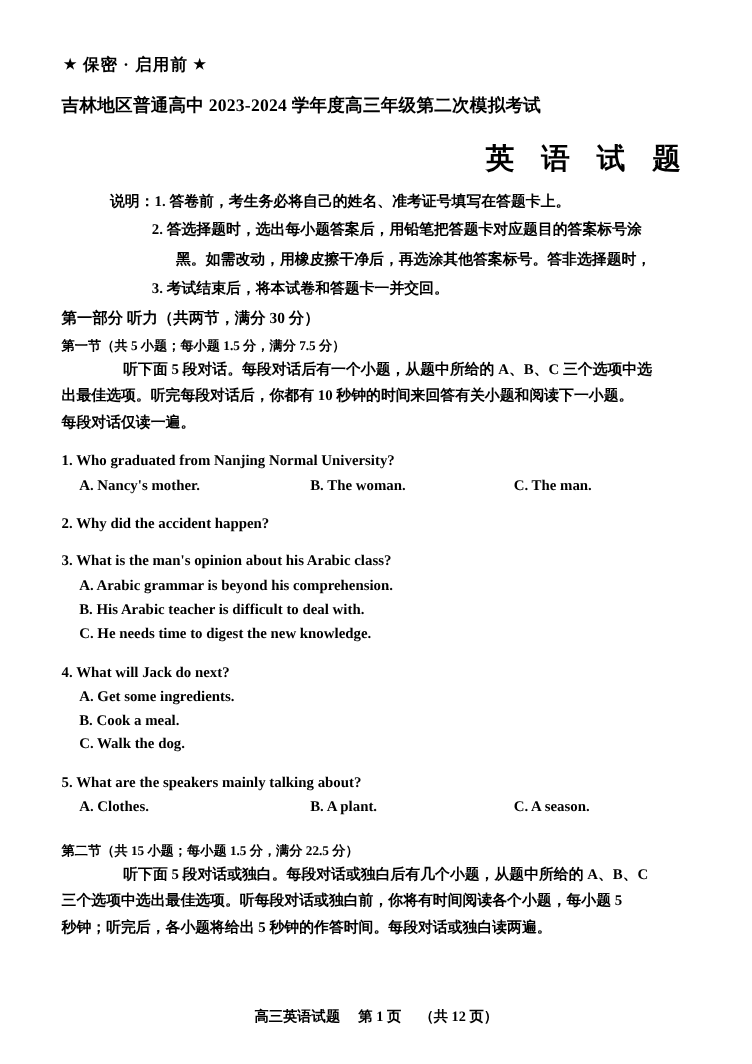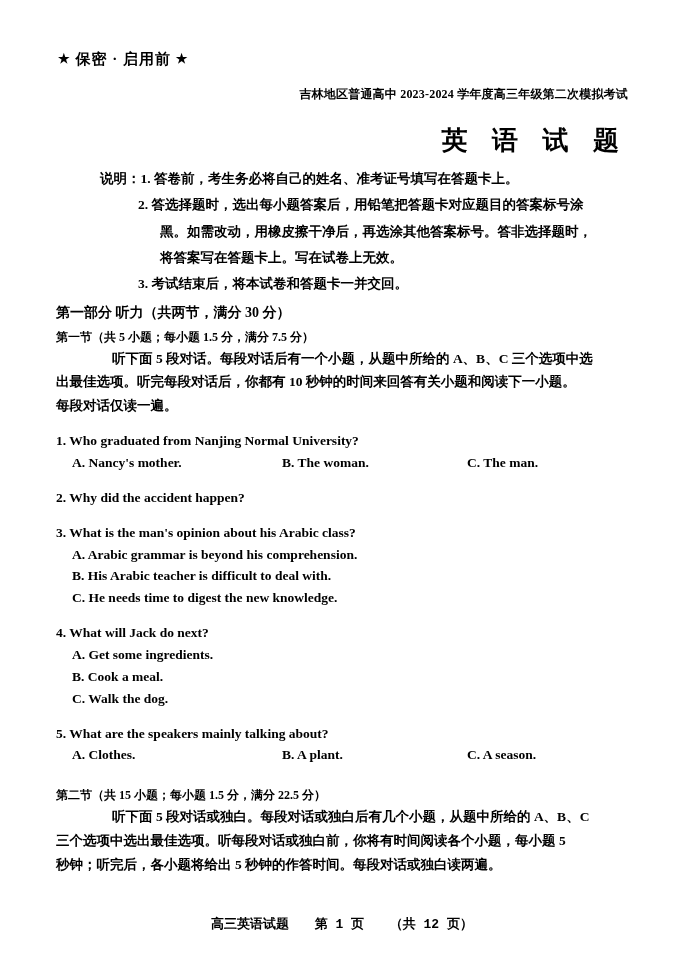--- a/index.html
+++ b/index.html
@@ -28,22 +28,22 @@
     letter-spacing: 1px;
     margin: 6px 0 0 0;
     padding-left: 2px;
   }
   .star {
     font-size: 13px;
     vertical-align: 1px;
   }
 
   .exam-title {
-    text-align: right;
-    font-size: 12px;
+    text-align: left;
+    font-size: 16px;
     font-weight: bold;
     letter-spacing: 0.2px;
     margin-top: 17px;
   }
 
   .subject-title {
     text-align: right;
     font-size: 26px;
     font-weight: bold;
     letter-spacing: 9px;
@@ -116,21 +116,20 @@
   }
 
   .footer {
     position: absolute;
     left: 0;
     right: 0;
     bottom: 34px;
     text-align: center;
     font-size: 13px;
     font-weight: bold;
-    font-family: Liberation Mono, monospace;
   }
   .footer .gap { display: inline-block; width: 10px; }
 </style>
 </head>
 <body>
 
 <div class="page">
 
   <div class="confidential">
     <span class="star">★</span>
@@ -139,21 +138,20 @@
   </div>
 
   <div class="exam-title">吉林地区普通高中 2023-2024 学年度高三年级第二次模拟考试</div>
 
   <div class="subject-title">英 语 试 题</div>
 
   <div class="notes">
     <div class="note-line-1">说明：1. 答卷前，考生务必将自己的姓名、准考证号填写在答题卡上。</div>
     <div class="note-line-2">2. 答选择题时，选出每小题答案后，用铅笔把答题卡对应题目的答案标号涂</div>
     <div class="note-line-3">黑。如需改动，用橡皮擦干净后，再选涂其他答案标号。答非选择题时，</div>
-    <div class="note-line-4">将答案写在答题卡上。写在试卷上无效。</div>
     <div class="note-line-5">3. 考试结束后，将本试卷和答题卡一并交回。</div>
   </div>
 
   <div class="section-head">第一部分 听力（共两节，满分 30 分）</div>
 
   <div class="subsection-head">第一节（共 5 小题；每小题 1.5 分，满分 7.5 分）</div>
 
   <div class="para indent2">听下面 5 段对话。每段对话后有一个小题，从题中所给的 A、B、C 三个选项中选</div>
   <div class="para">出最佳选项。听完每段对话后，你都有 10 秒钟的时间来回答有关小题和阅读下一小题。</div>
   <div class="para">每段对话仅读一遍。</div>

